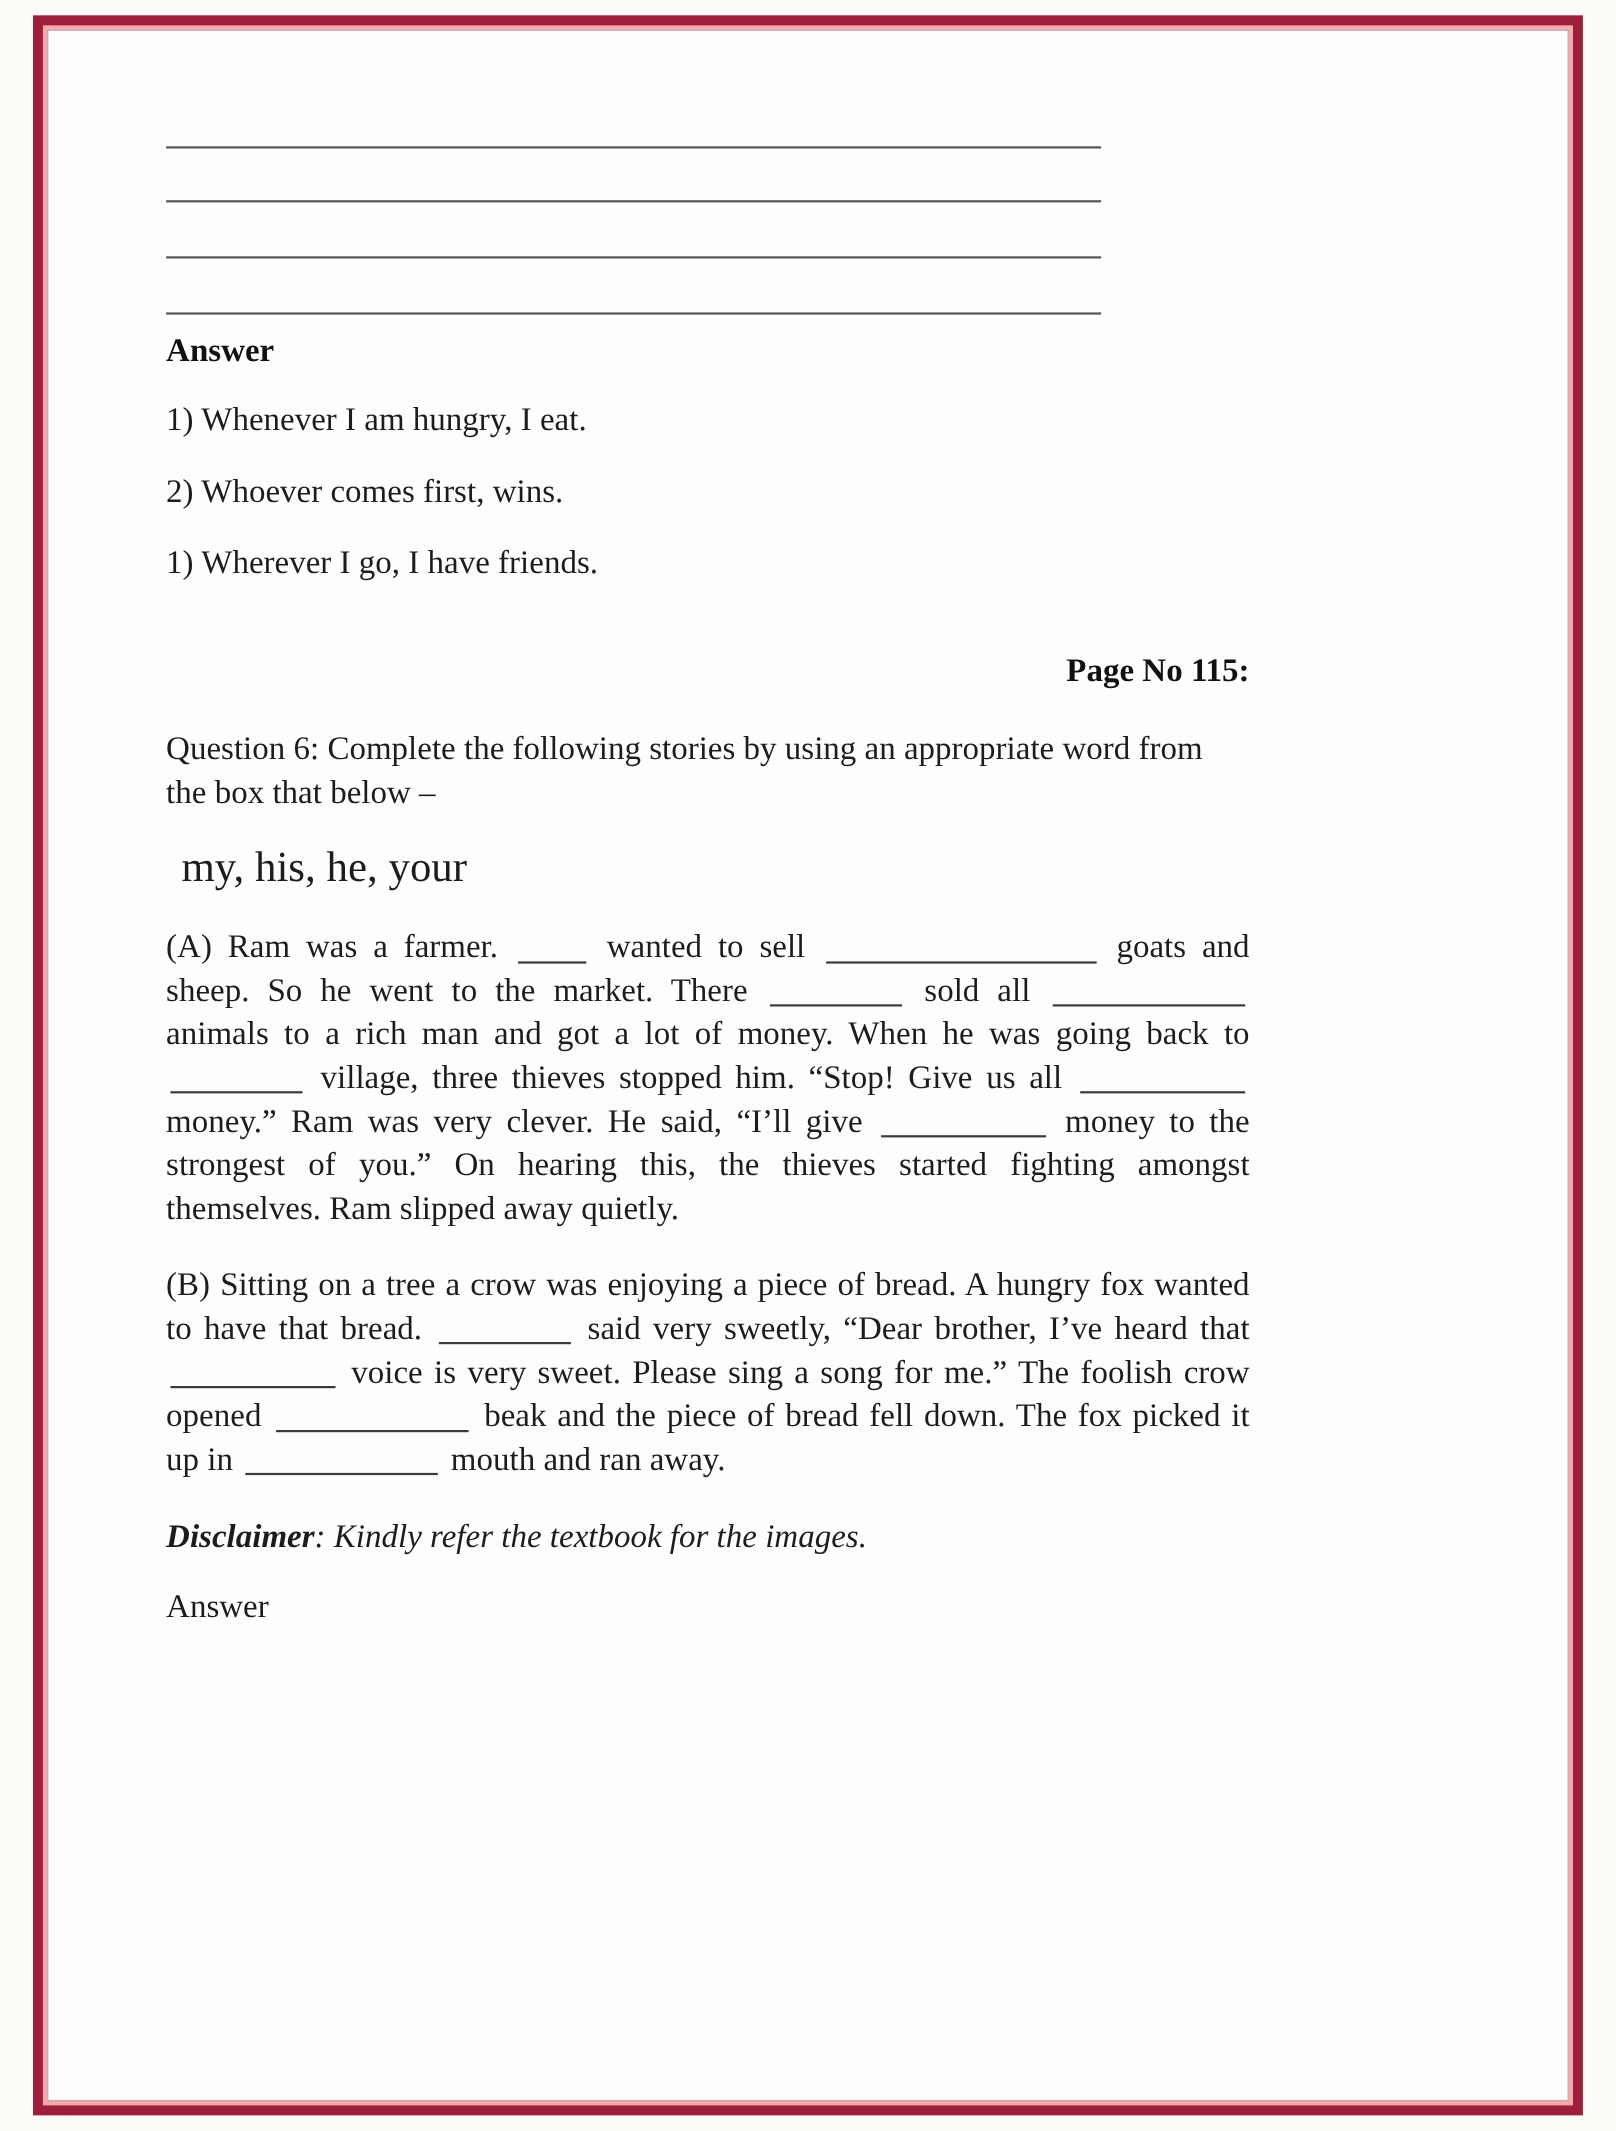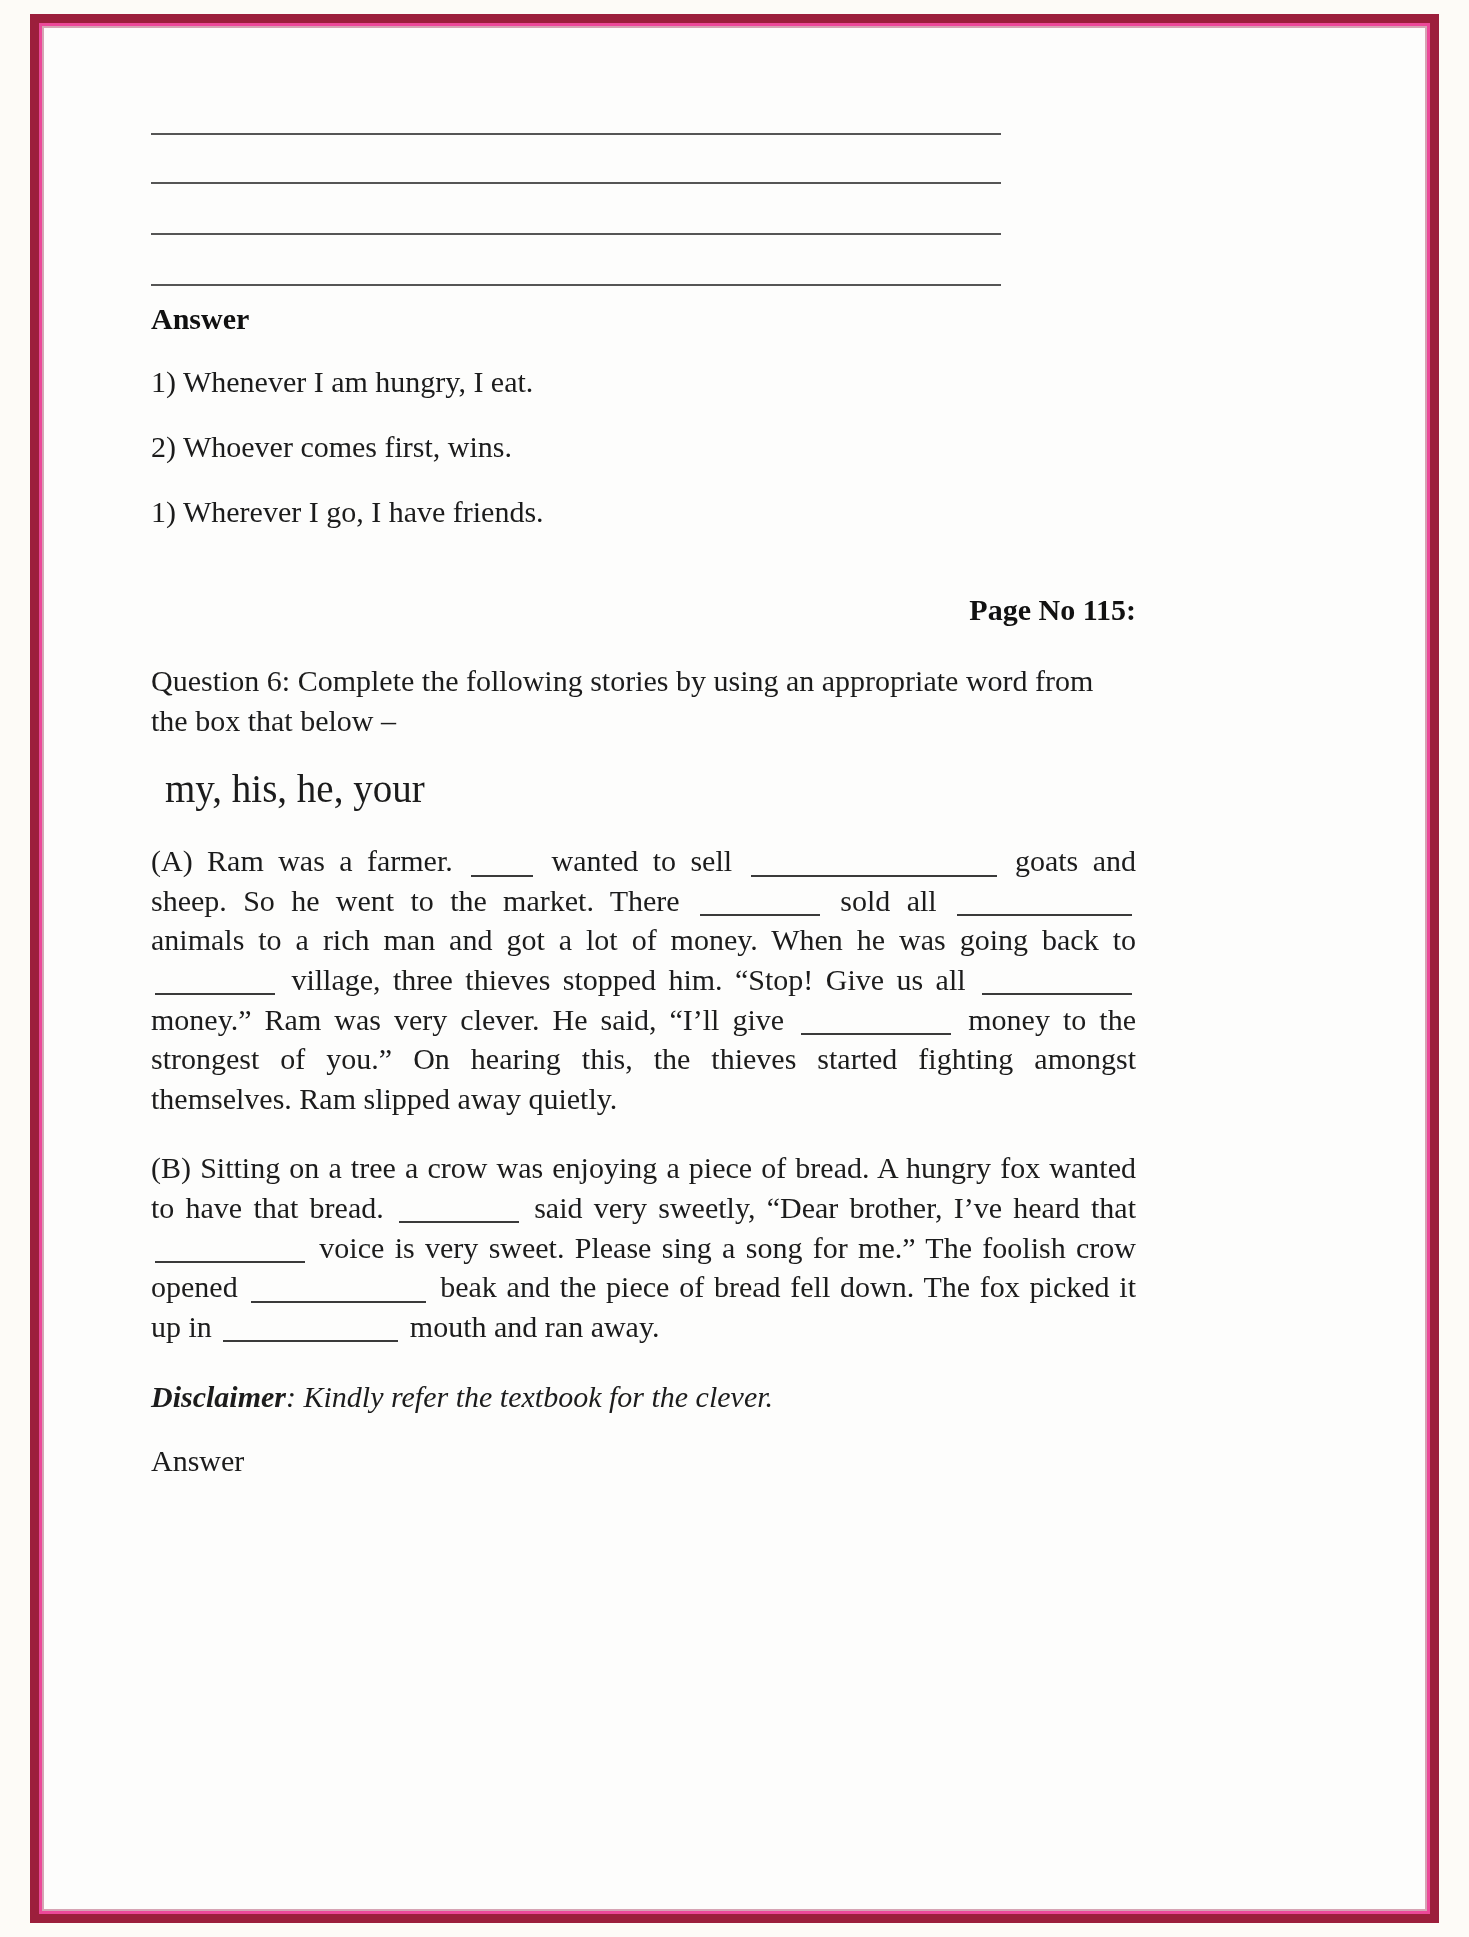--- a/index.html
+++ b/index.html
@@ -17,21 +17,21 @@
 
   
   .page-frame {
     position: absolute;
     left: 30px;
     top: 14px;
     width: 1409px;
     height: 1909px;
     box-sizing: border-box;
     border: 9px solid #9c1f3c;
-    background: #ec4899;
+    background: #fca5a5;
   }
   .page-frame-inner {
     position: absolute;
     inset: 3px;
     border: 2px solid #d6a4b4;
     background: #fdfdfc;
   }
 
   .page-content {
     position: absolute;
@@ -161,19 +161,19 @@
 
     <p class="block para-a">
       <span>(A) </span><span>Ram was a farmer. </span><span class="blank b-xs"></span><span> wanted to sell </span><span class="blank b-xxl"></span><span> goats and sheep. So he went to the market. There </span><span class="blank b-md"></span><span> sold all </span><span class="blank b-xl"></span><span> animals to a rich man and got a lot of money. When he was going back to </span><span class="blank b-md"></span><span> village, three thieves stopped him. “Stop! Give us all </span><span class="blank b-lg"></span><span> money.” Ram was very clever. He said, “I’ll give </span><span class="blank b-lg"></span><span> money to the strongest of you.” On hearing this, the thieves started fighting amongst themselves. Ram slipped away quietly.</span>
     </p>
 
     <p class="block para-b">
       <span>(B) </span><span>Sitting on a tree a crow was enjoying a piece of bread. A hungry fox wanted to have that bread. </span><span class="blank b-md"></span><span> said very sweetly, “Dear brother, I’ve heard that </span><span class="blank b-lg"></span><span> voice is very sweet. Please sing a song for me.” The foolish crow opened </span><span class="blank b-xl"></span><span> beak and the piece of bread fell down. The fox picked it up in </span><span class="blank b-xl"></span><span> mouth and ran away.</span>
     </p>
 
     <p class="disclaimer">
-      <span class="d-label">Disclaimer</span><span>: Kindly refer the textbook for the clever.</span>
+      <span class="d-label">Disclaimer</span><span>: Kindly refer the textbook for the images.</span>
     </p>
 
     <div class="tail-answer">Answer</div>
 
   </div>
 </div>
 
 </body></html>

